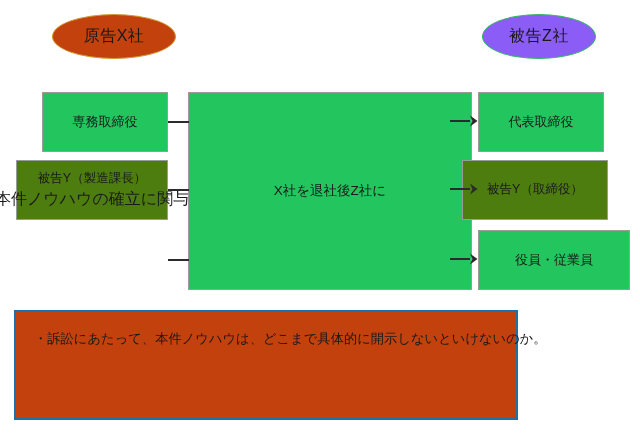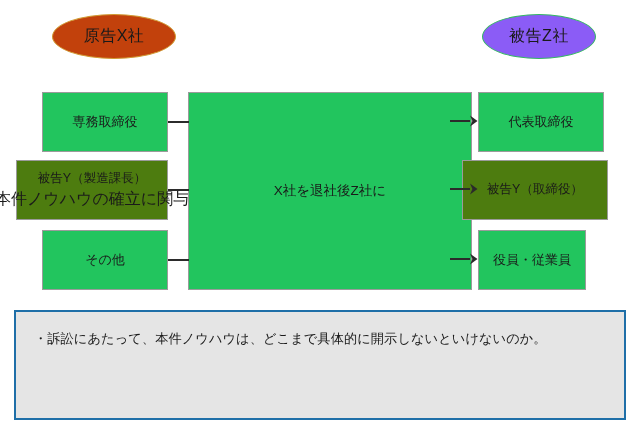--- a/index.html
+++ b/index.html
@@ -91,21 +91,21 @@
     top: 92px;
     width: 284px;
     height: 198px;
     font-size: 13.5px;
   }
   #box-center .node-line.primary { font-size: 13.5px; }
 
   
   #box-right-1 { left: 478px; top: 92px;  width: 126px; height: 60px; }
   #box-right-2 { left: 462px; top: 160px; width: 146px; height: 60px; }
-  #box-right-3 { left: 478px; top: 230px; width: 108px; height: 60px; justify-content: center; }
+  #box-right-3 { left: 478px; top: 230px; width: 152px; height: 60px; justify-content: center; }
 
   
   .connector-line {
     position: absolute;
     height: 2px;
     background: #2b2b2b;
   }
   #connector-left-1 { left: 168px; top: 121px; width: 21px; }
   #connector-left-2 { left: 168px; top: 189px; width: 21px; }
   #connector-left-3 { left: 168px; top: 259px; width: 21px; }
@@ -117,25 +117,25 @@
   }
   #arrow-right-1 { left: 450px; top: 114px; }
   #arrow-right-2 { left: 450px; top: 182px; }
   #arrow-right-3 { left: 450px; top: 252px; }
 
   
   #issues-panel {
     position: absolute;
     left: 14px;
     top: 310px;
-    width: 612px;
+    width: 504px;
     height: 110px;
     box-sizing: border-box;
     border: 2.2px solid #1f6fa8;
-    background: #e5e5e5;
+    background: #c2410c;
     padding: 14px 28px 0 18px;
   }
   .issue-item {
     font-size: 13.2px;
     line-height: 1.92;
     white-space: nowrap;
     letter-spacing: 0.1px;
   }
 </style>
 </head>
@@ -153,23 +153,20 @@
 
   <div class="node-box single" id="box-left-1">
     <span class="node-line primary">専務取締役</span>
   </div>
 
   <div class="node-box highlight" id="box-left-2">
     <span class="node-line primary">被告Y（製造課長）</span>
     <span class="node-line secondary">本件ノウハウの確立に関与</span>
   </div>
 
-  <div class="node-box single" id="box-left-3">
-    <span class="node-line primary">その他</span>
-  </div>
 
   <div class="node-box single" id="box-center">
     <span class="node-line primary">X社を退社後Z社に</span>
   </div>
 
   <div class="node-box single" id="box-right-1">
     <span class="node-line primary">代表取締役</span>
   </div>
 
   <div class="node-box highlight" id="box-right-2">

